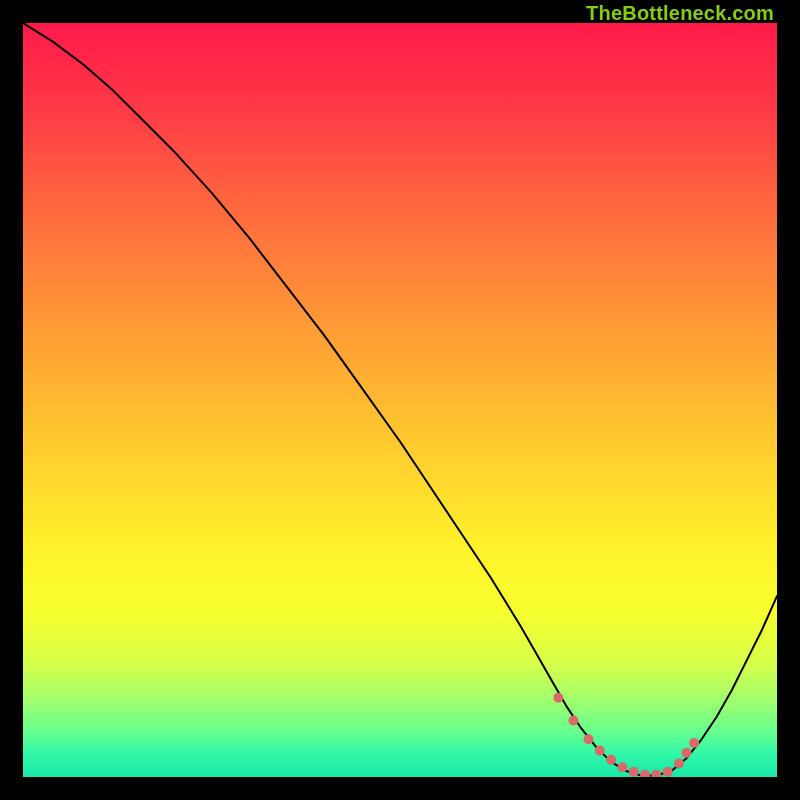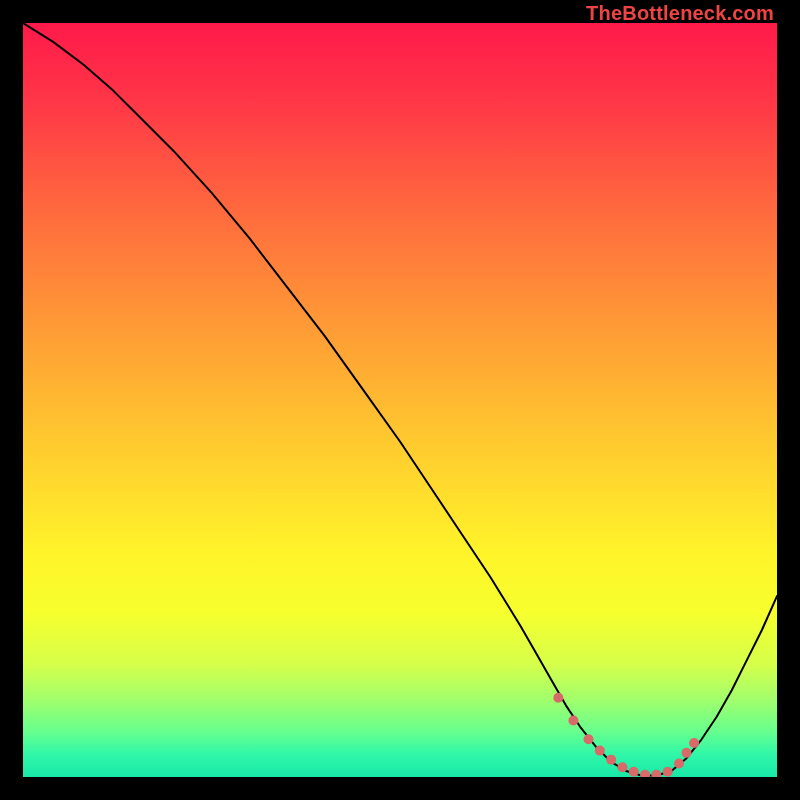--- a/index.html
+++ b/index.html
@@ -25,21 +25,21 @@
     width: 754px;
     height: 754px;
   }
   .watermark {
     position: absolute;
     top: 2px;
     right: 26px;
     font-family: Arial, Helvetica, sans-serif;
     font-size: 20px;
     font-weight: 600;
-    color: #ef4444;
+    color: #84cc16;
     letter-spacing: 0.2px;
   }
   svg {
     display: block;
   }
 </style>
 </head>
 <body>
 
 <div class="frame">

